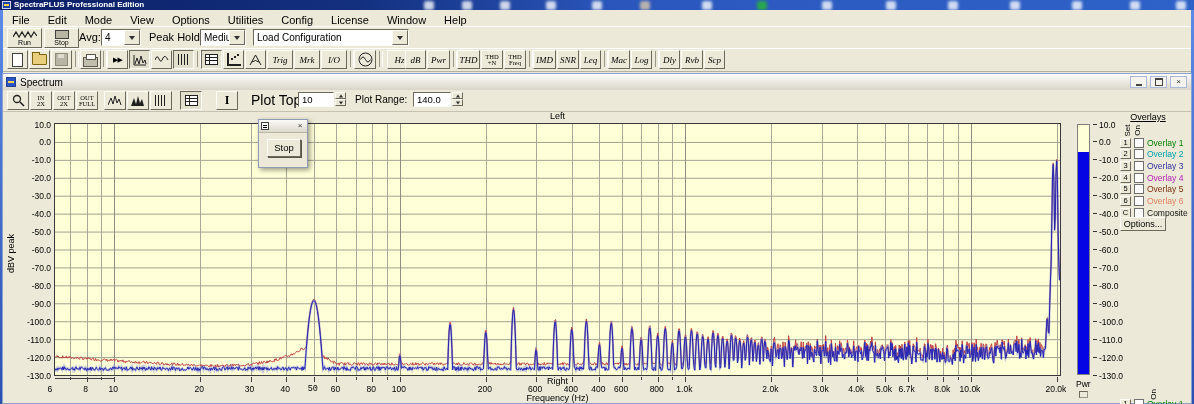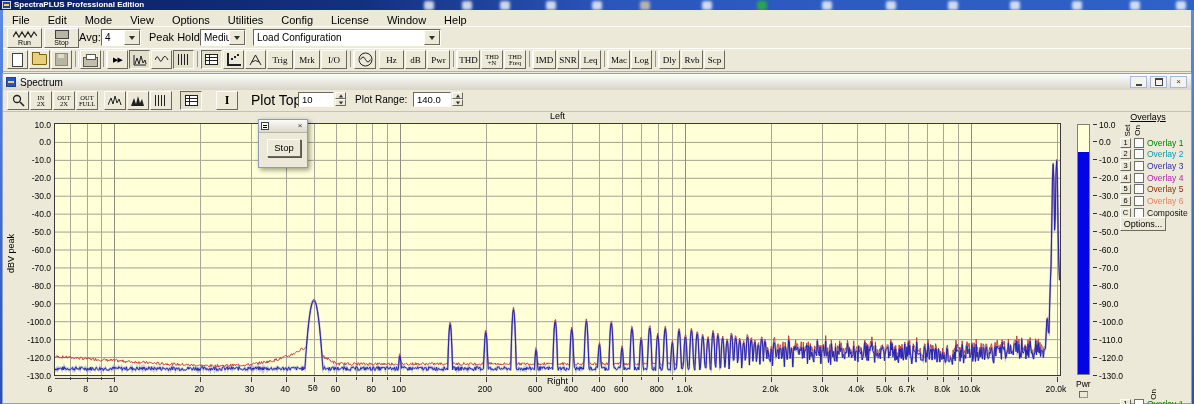--- a/index.html
+++ b/index.html
@@ -17,21 +17,21 @@
   
   .menubar{position:absolute;left:3px;top:10px;width:1188px;height:16px;background:#ece9d8;border-bottom:1px solid #c6c2b2;}
   .menu-item{display:inline-block;padding:0 9px;font-size:11px;line-height:16px;cursor:default;}
   
   .tb{position:absolute;left:3px;width:1188px;background:#ece9d8;}
   .tb1{top:26px;height:22px;border-top:1px solid #fff;}
   .tb2{top:48px;height:22px;border-top:1px solid #fff;border-bottom:1px solid #b4b0a0;}
   .raised{border:1px solid;border-color:#fdfdf8 #6c685c #6c685c #fdfdf8;background:#ece9d8;}
   .sunken{border:1px solid;border-color:#6c685c #fdfdf8 #fdfdf8 #6c685c;background:#e3dfcd;}
   .tbtn{position:absolute;box-sizing:border-box;height:19px;top:1px;display:flex;align-items:center;justify-content:center;}
-  .tbtn.txt{font-family:"Liberation Serif",serif;font-size:9px;}
+  .tbtn.txt{font-family:"Liberation Serif",serif;font-size:9px;font-style:italic;}
   .tbtn.ml{font-size:6.5px;line-height:6px;text-align:center;white-space:pre-line;font-family:"Liberation Serif",serif;}
   .sep{position:absolute;top:2px;width:2px;height:16px;border-left:1px solid #9a968a;border-right:1px solid #fff;}
   .runbtn{position:absolute;top:1px;width:35px;height:20px;box-sizing:border-box;display:flex;flex-direction:column;align-items:center;justify-content:center;font-size:7px;line-height:8px;}
   .lbl{position:absolute;font-size:11px;line-height:20px;top:0;}
   .combo{position:absolute;top:2px;height:17px;box-sizing:border-box;border:1px solid;border-color:#6c685c #fdfdf8 #fdfdf8 #6c685c;background:#fff;font-size:10px;line-height:15px;padding-left:3px;white-space:nowrap;overflow:hidden;}
   .combo .drop{position:absolute;right:0;top:0;bottom:0;width:14px;border:1px solid;border-color:#fdfdf8 #6c685c #6c685c #fdfdf8;background:#ece9d8;display:flex;align-items:center;justify-content:center;}
   .tri-dn{width:0;height:0;border-left:3px solid transparent;border-right:3px solid transparent;border-top:4px solid #303030;}
   .tri-up4{width:0;height:0;border-left:3px solid transparent;border-right:3px solid transparent;border-bottom:4px solid #303030;}
   
   .child{position:absolute;left:2px;top:73px;width:1190px;height:331px;border:1px solid #8aa0d0;background:#ece9d8;box-sizing:border-box;}
@@ -143,21 +143,21 @@
           <span class="tri-dn"></span>
         </span>
     </div>
     <span class="lbl" style="left:146px;">Peak Hold:</span>
     <div class="combo" style="left:197px;width:46px;">
       <span>Medium</span>
       <span class="drop">
           <span class="tri-dn"></span>
         </span>
     </div>
-    <div class="combo" style="left:250px;width:188px;">
+    <div class="combo" style="left:250px;width:156px;">
       <span>Load Configuration</span>
       <span class="drop">
           <span class="tri-dn"></span>
         </span>
     </div>
   </div>
 
   <div class="tb tb2">
     <div class="tbtn raised" style="left:4px;width:21px;">
         <span class="ico-doc"></span>
@@ -207,21 +207,21 @@
     <div class="tbtn raised txt" style="left:291px;width:26px;">Mrk</div>
     <div class="tbtn raised txt" style="left:318px;width:26px;">I/O</div>
     <span class="sep" style="left:347px;"></span>
     <div class="tbtn raised" style="left:351px;width:22px;">
       <svg class="micon" width="15" height="15" viewBox="0 0 15 15">
           <circle cx="7.5" cy="7.5" r="6.5" fill="none" stroke="#202020"></circle>
           <path d="M2.5,7.5 Q5,2.5 7.5,7.5 Q10,12.5 12.5,7.5" fill="none" stroke="#202020"></path>
         </svg>
     </div>
     <span class="sep" style="left:376px;"></span>
-    <div class="tbtn raised txt" style="left:376px;width:25px;">Hz</div>
+    <div class="tbtn raised txt" style="left:384px;width:25px;">Hz</div>
     <div class="tbtn raised txt" style="left:402px;width:21px;">dB</div>
     <div class="tbtn raised txt" style="left:424px;width:23px;">Pwr</div>
     <span class="sep" style="left:450px;"></span>
     <div class="tbtn raised txt" style="left:454px;width:23px;">THD</div>
     <div class="tbtn raised ml" style="left:478px;width:22px;">THD
 +N</div>
     <div class="tbtn raised ml" style="left:501px;width:22px;">THD
 Freq</div>
     <span class="sep" style="left:526px;"></span>
     <div class="tbtn raised txt" style="left:530px;width:23px;">IMD</div>
@@ -456,20 +456,21 @@
       <div class="xlab" style="left: 755.375px;">2.0k</div>
       <div class="xlab" style="left: 805.66px;">3.0k</div>
       <div class="xlab" style="left: 841.338px;">4.0k</div>
       <div class="xlab" style="left: 869.012px;">5.0k</div>
       <div class="xlab" style="left: 891.623px;">6.7k</div>
       <div class="xlab" style="left: 927.301px;">8.0k</div>
       <div class="xlab" style="left: 954.975px;">10.0k</div>
       <div class="xlab" style="left: 1040.94px;">20.0k</div>
     </div>
   <div class="right-pane-title">Right</div>
+  <div class="xaxis-label">Frequency (Hz)</div>
 
   <div class="pwrbar">
       <div class="pwrfill" id="pwrfill" style="height: 222px;"></div>
     </div>
   <div class="pwrlab">Pwr</div>
   <div class="retbox"></div>
   <div id="ylabels-right">
       <div class="ylabr" style="top: 119.5px;">10.0</div>
       <div class="ylabr" style="top: 137.429px;">0.0</div>
       <div class="ylabr" style="top: 155.357px;">-10.0</div>

